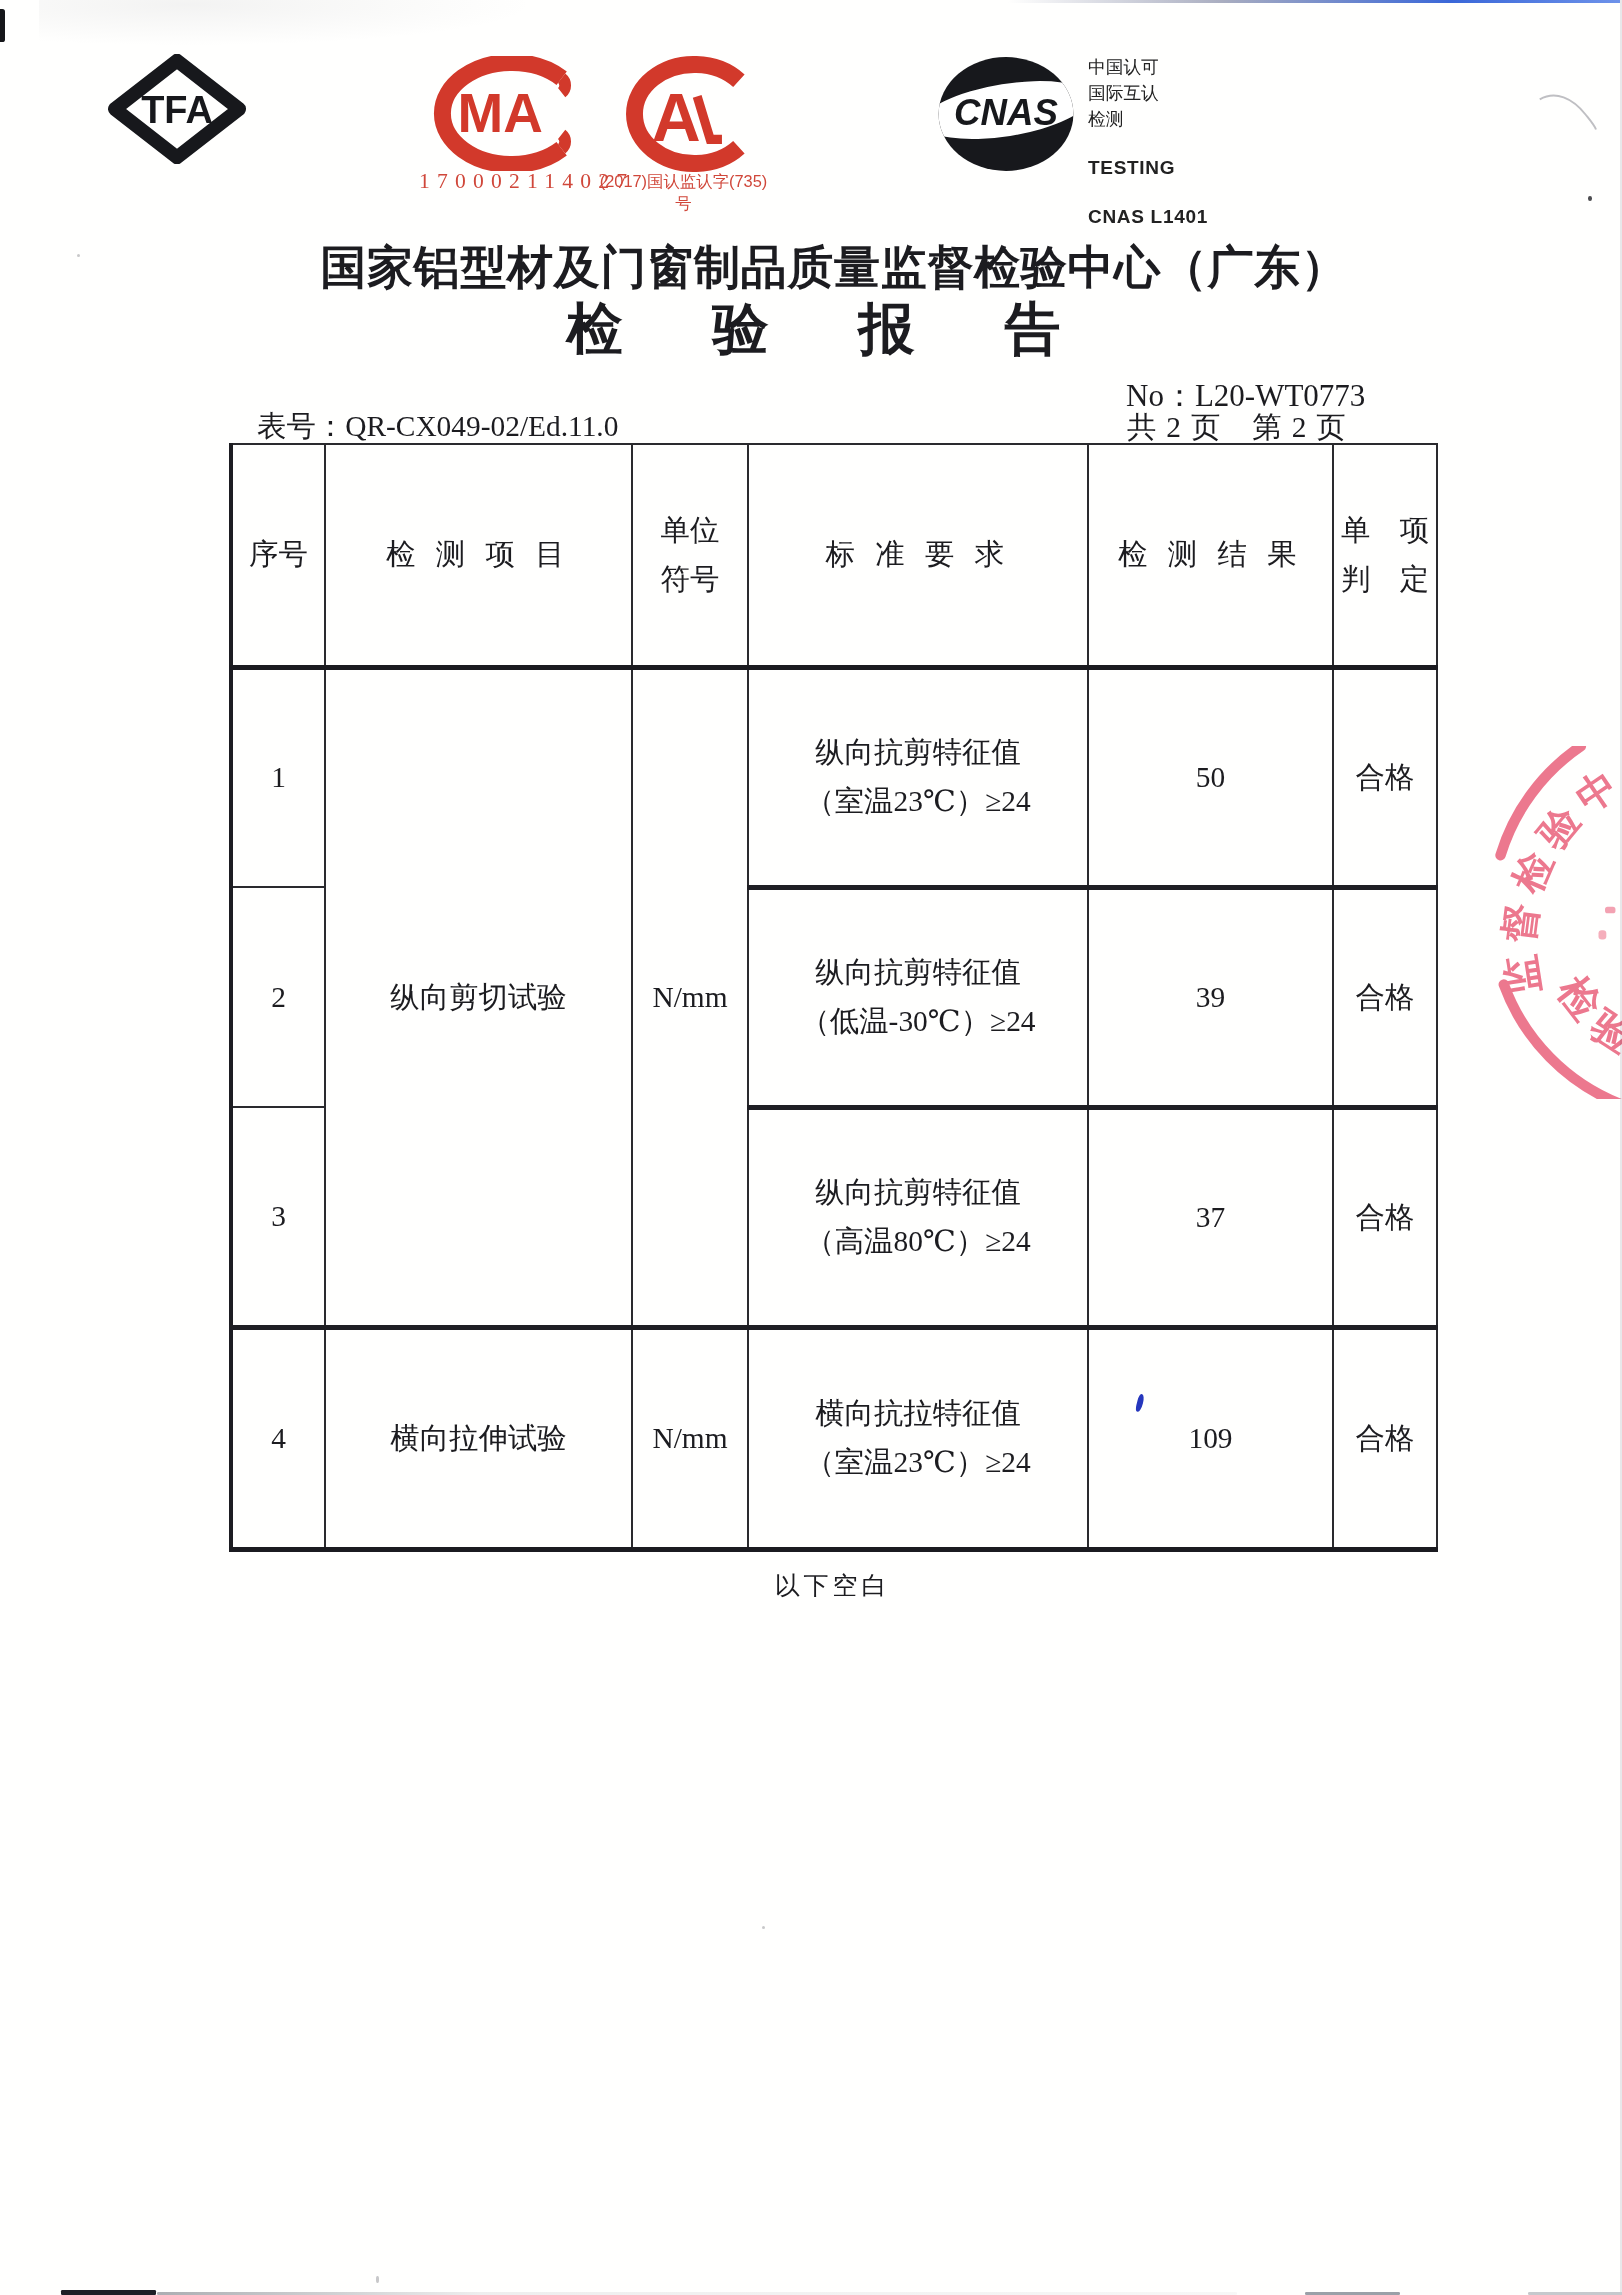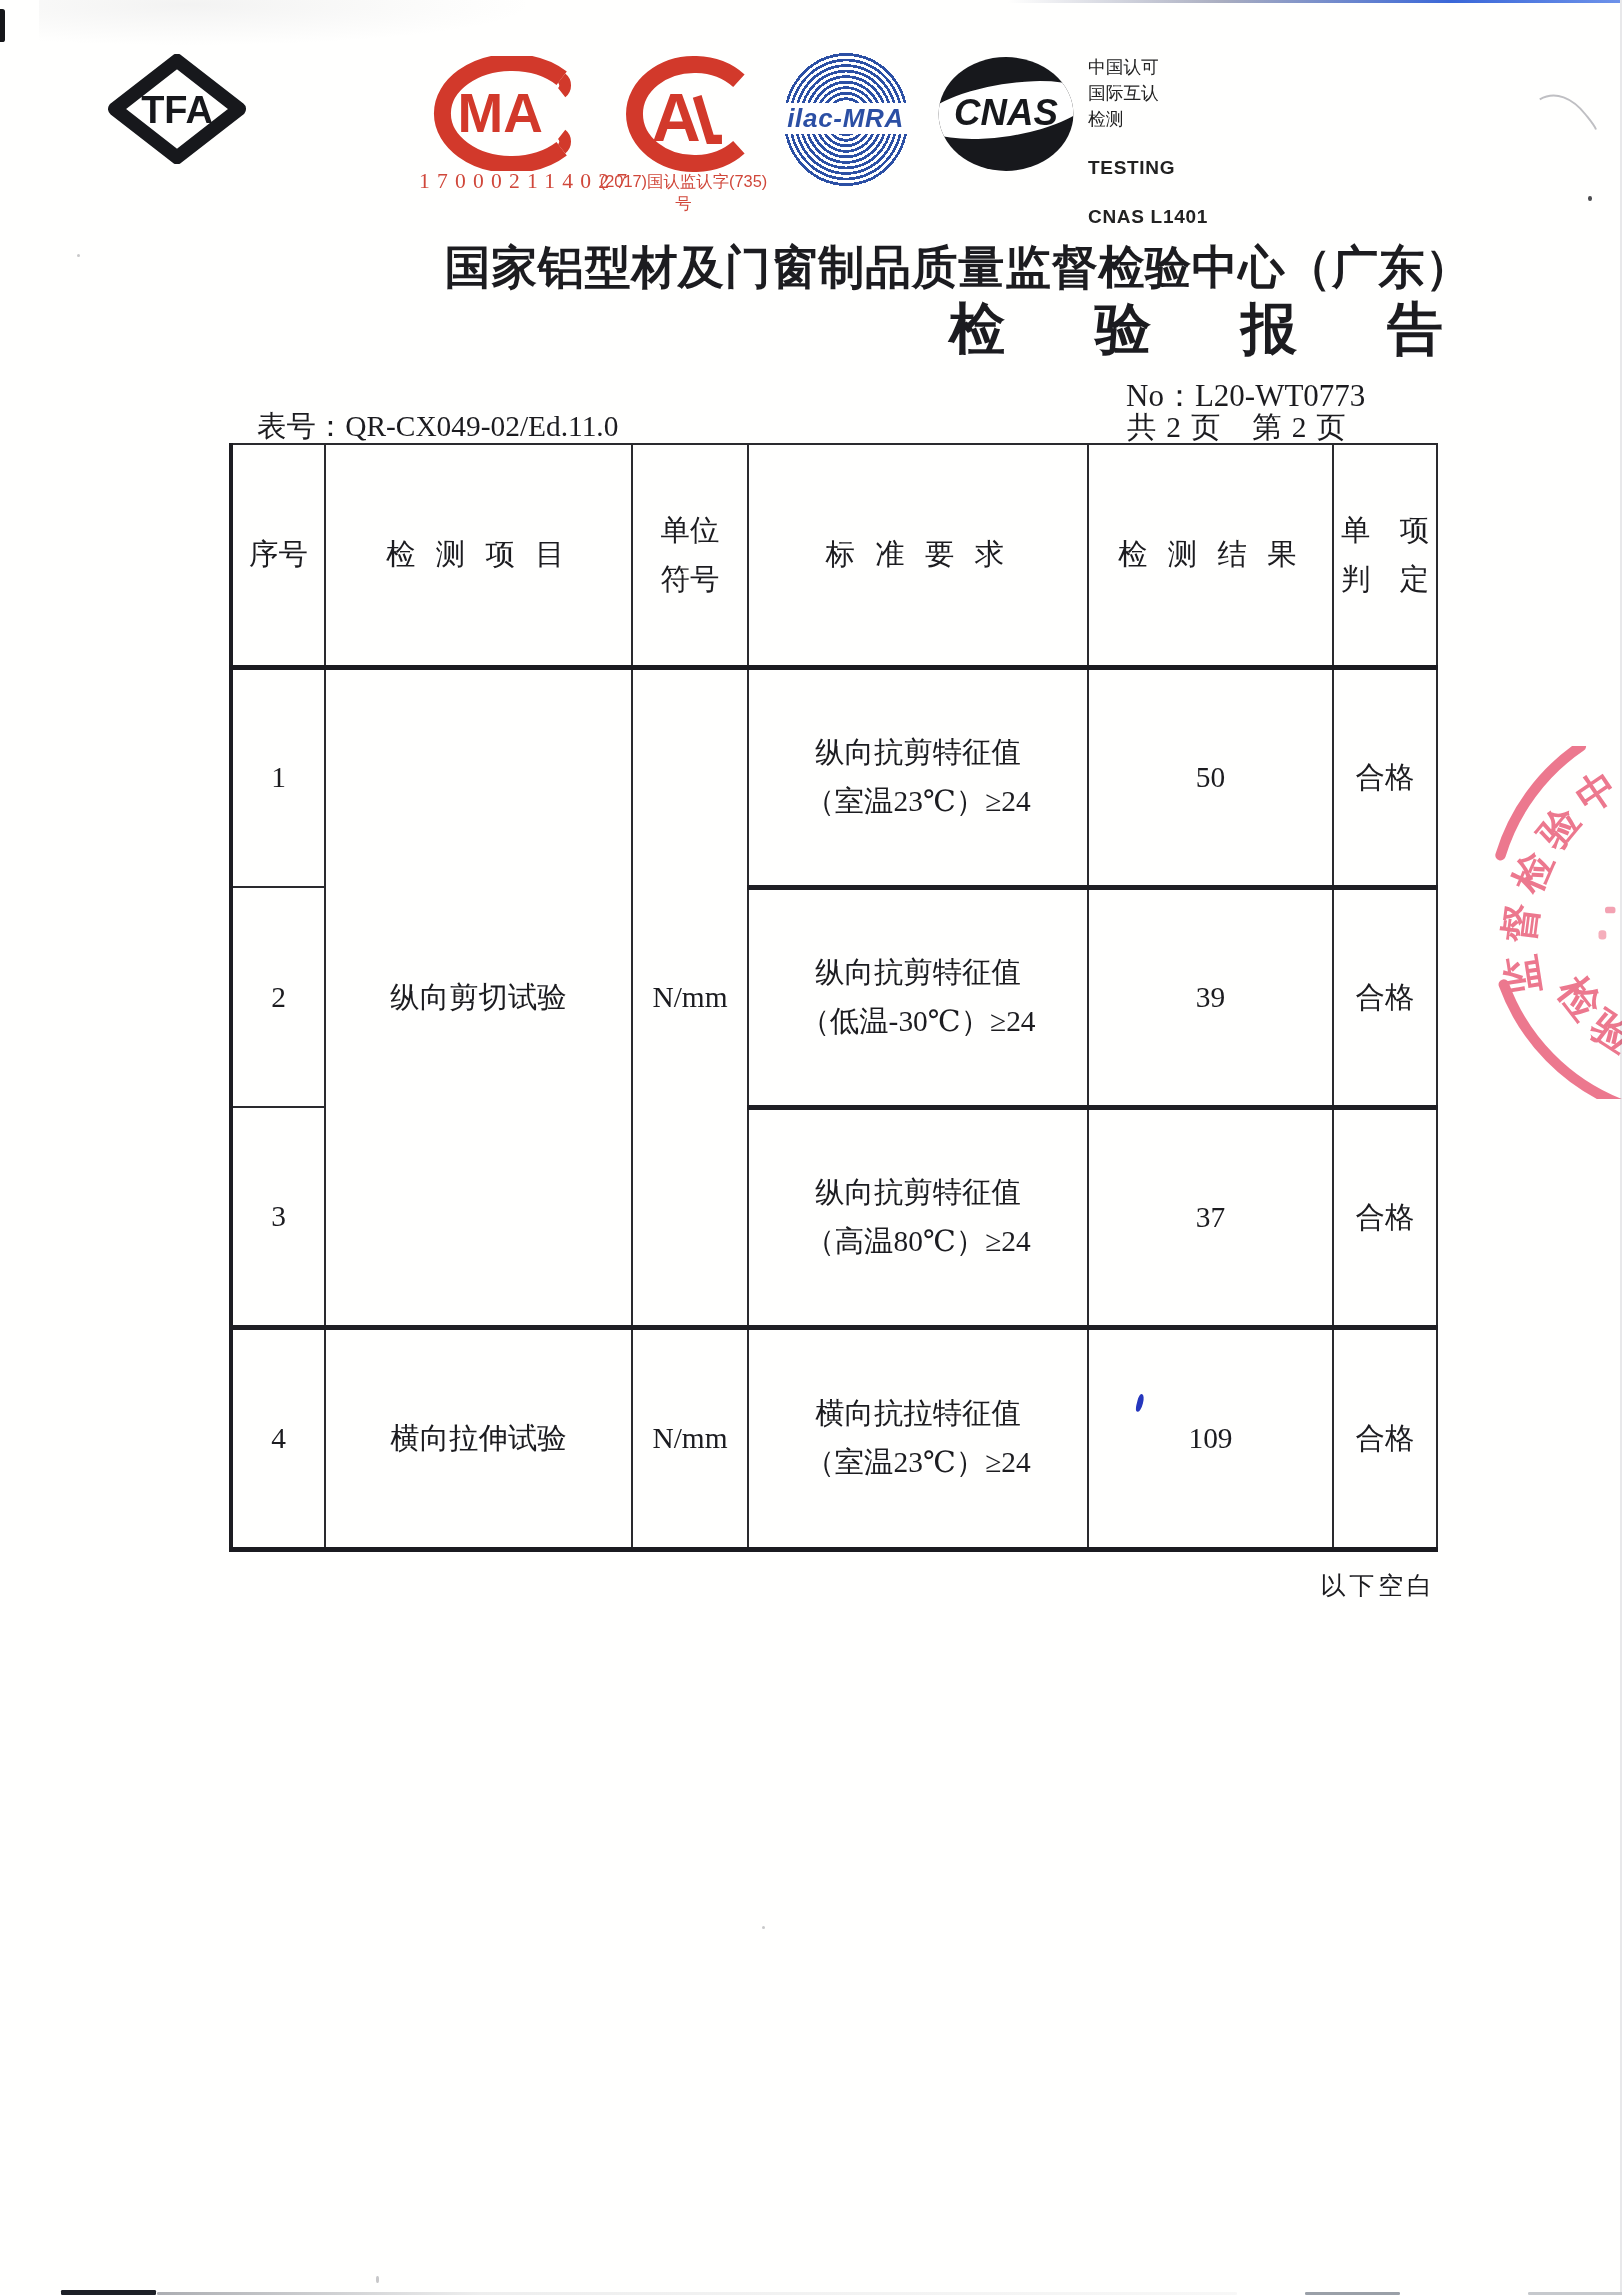--- a/index.html
+++ b/index.html
@@ -1,19 +1,19 @@
 <!DOCTYPE html>
 <html style="font-size:10.5px"><head>
 <meta charset="utf-8">
 <style>
   html,body{margin:0;padding:0;background:#888;}
   #page{position:relative;width:1623px;height:2295px;background:#fffffe;overflow:hidden;
         font-family:"Liberation Serif","DejaVu Serif",serif;color:#1c1c20;}
   .abs{position:absolute;}
-  .ctr{text-align:right;}
+  .ctr{text-align:center;}
   
   #edge-top{left:1008px;top:0;width:615px;height:3.3px;
     background:linear-gradient(to right,rgba(160,160,170,0),#a9adc0 35%,#3a67d8 72%,#6e93ea 100%);}
   #edge-left-nub{left:0;top:9.2px;width:4.6px;height:33px;background:#15161a;border-radius:0 2.6px 2.6px 0;}
   #edge-right{right:0;top:0;width:2.6px;height:2295px;background:#e8e8ea;}
   #noise-topleft{left:39px;top:0;width:497px;height:46px;opacity:.5;
     background:radial-gradient(ellipse at 30% 10%,rgba(120,120,125,.18),rgba(120,120,125,0) 70%);}
   .speck{background:#9a9a9e;border-radius:50%;opacity:.55;}
   
   .logo{position:absolute;}
@@ -81,25 +81,20 @@
   </svg>
   <div class="abs" id="cma-num">170002114027</div>
 
   <svg class="logo" id="cal-logo" style="left:611px;top:56px;" width="145" height="116" viewBox="0 0 222 178">
     <path d="M 196 38 A 92 76 0 1 0 196 140" fill="none" stroke="#d2392b" stroke-width="26"></path>
     <text x="100" y="130" text-anchor="middle" font-family="Liberation Sans, DejaVu Sans, sans-serif" font-weight="700" font-size="104" fill="#d2392b">A</text>
     <path d="M 132 62 L 152 128 L 170 128" fill="none" stroke="#d2392b" stroke-width="14"></path>
   </svg>
   <div class="abs" id="cal-cap">(2017)国认监认字(735)号</div>
 
-  <div class="logo" id="ilac">
-    <div id="ilac-band">
-      <span>ilac-MRA</span>
-    </div>
-  </div>
 
   <svg class="logo" id="cnas-logo" style="left:936px;top:55px;" width="140" height="118" viewBox="0 0 214 180">
     <defs>
         <clipPath id="cnasclip">
           <ellipse cx="107" cy="90" rx="103" ry="87"></ellipse>
         </clipPath>
       </defs>
     <ellipse cx="107" cy="90" rx="103" ry="87" fill="#17181c"></ellipse>
     <g clip-path="url(#cnasclip)">
       <ellipse cx="107" cy="84" rx="128" ry="40" fill="#ffffff" transform="rotate(-9 107 84)"></ellipse>

